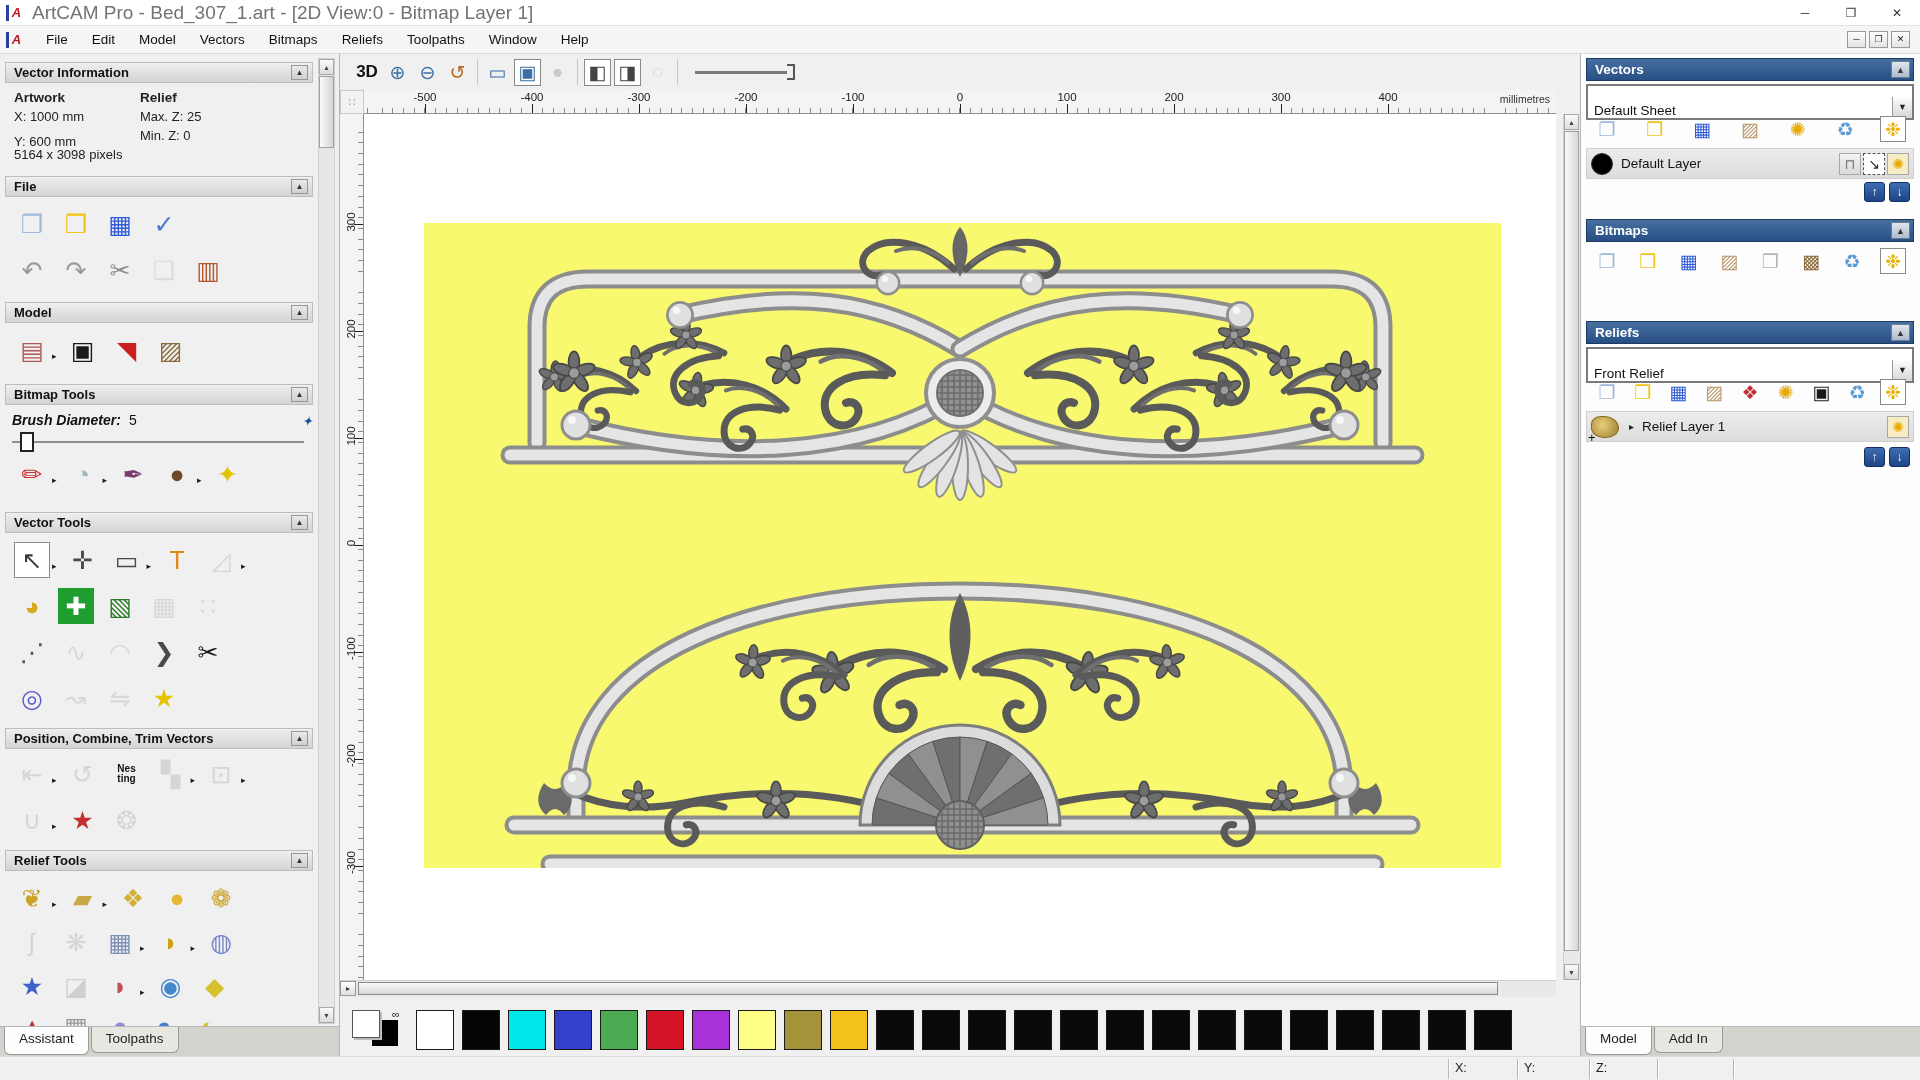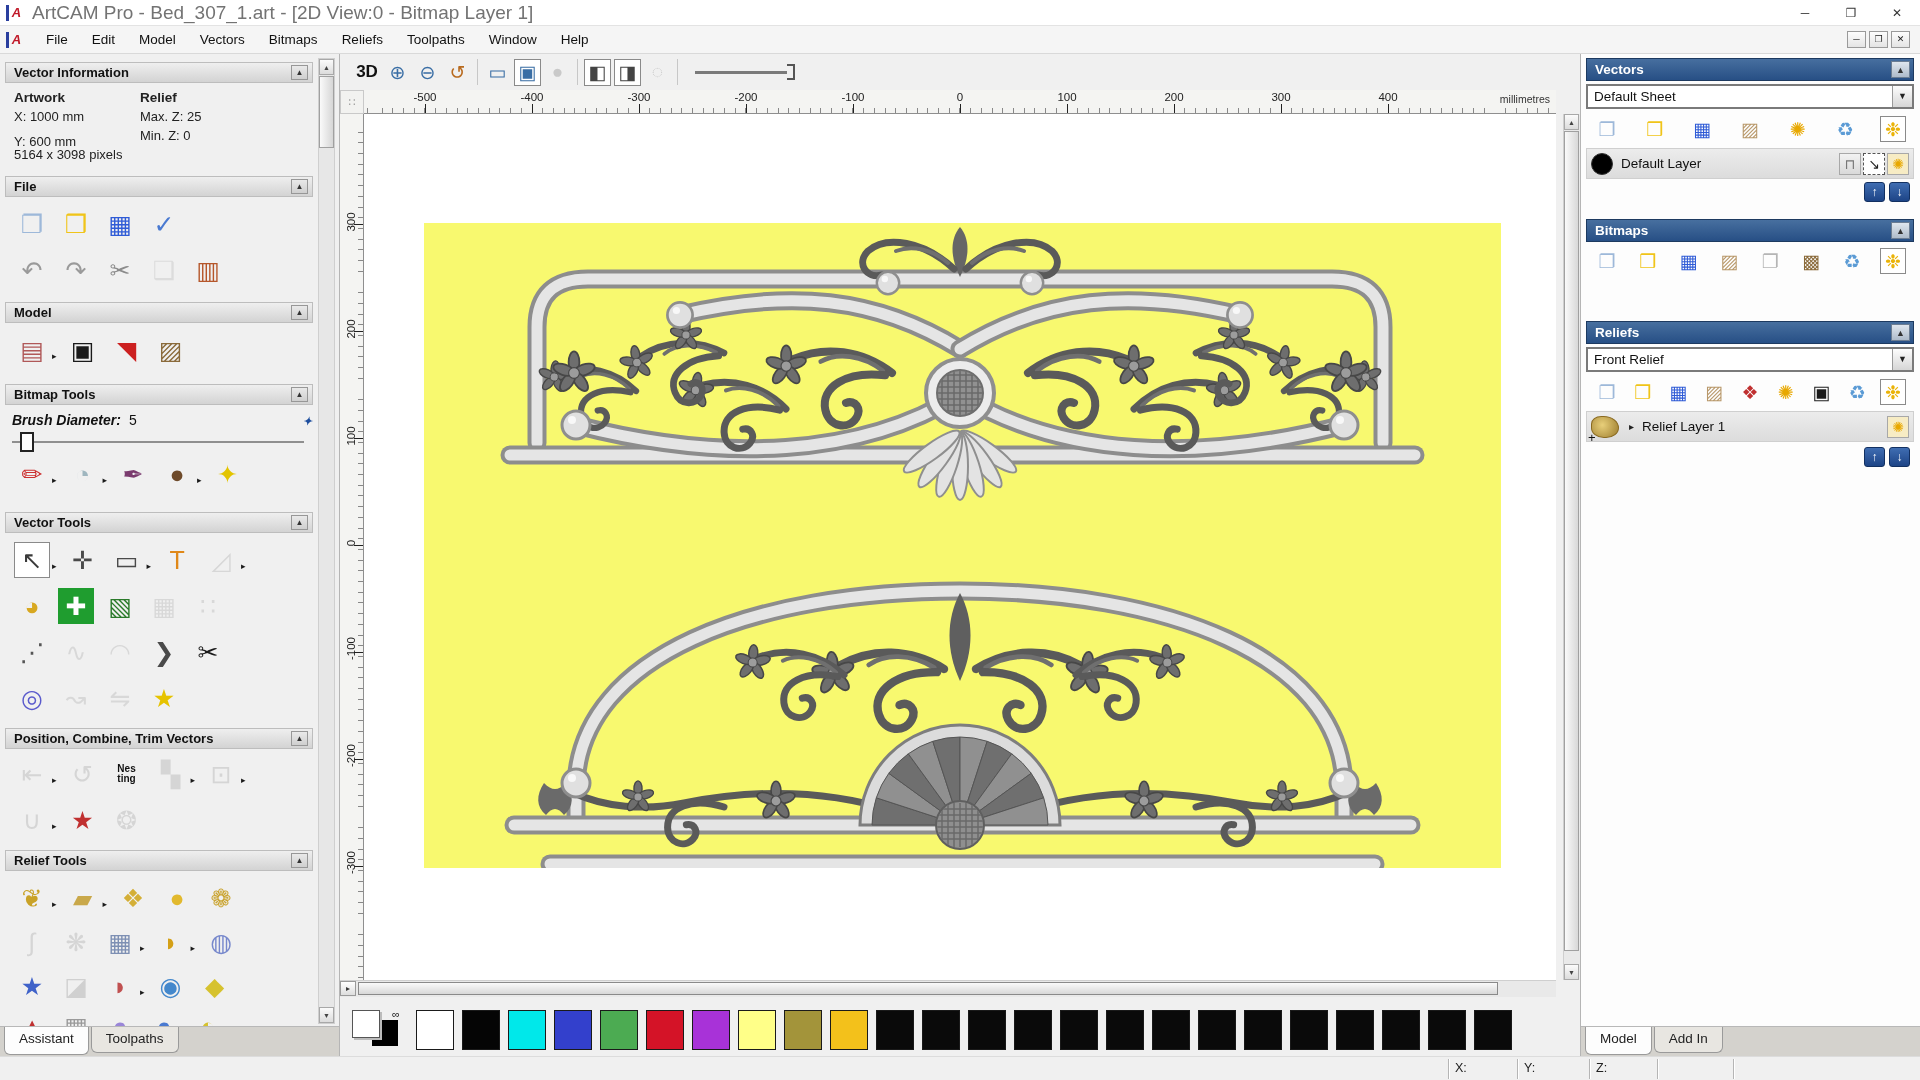--- a/index.html
+++ b/index.html
@@ -94,22 +94,22 @@
   #fgbg .link{position:absolute;left:42px;top:0px;font-size:11px;color:#222;}
   .swatch{width:38px;height:40px;border:1px solid #1a1a1a;margin-right:8px;}
   
   #rightpanel{position:absolute;left:1580px;top:54px;width:340px;height:1002px;background:#fdfdfd;
     border-left:1px solid #b5b5b5;overflow:hidden;}
   .bhdr{position:absolute;left:5px;width:328px;height:23px;background:linear-gradient(#476f9f,#274f85);
     color:#fff;font-weight:bold;font-size:13.5px;display:flex;align-items:center;justify-content:space-between;
     padding:0 3px 0 8px;border:1px solid #1d3a60;}
   .bhdr .collapse{width:19px;height:17px;background:linear-gradient(#dfe6ee,#aebbca);border:1px solid #6b7d93;
     color:#333;font-size:9px;line-height:16px;text-align:center;}
-  .combo{position:absolute;left:5px;width:328px;height:25px;background:#fff;border:2px solid #7a7a7a;
-    display:flex;align-items:center;font-size:13.5px;color:#111;padding-left:6px;}
+  .combo{position:absolute;left:5px;width:328px;height:36px;background:#fff;border:2px solid #7a7a7a;
+    display:flex;align-items:flex-end;font-size:13.5px;color:#111;padding-left:6px;}
   .combo .cbtn{margin-left:auto;width:20px;height:21px;background:linear-gradient(#fdfdfd,#d6d6d6);
     border-left:1px solid #9a9a9a;font-size:9px;line-height:20px;text-align:center;color:#222;}
   .ptools{position:absolute;left:5px;width:328px;height:30px;display:flex;align-items:center;justify-content:space-between;padding:0 8px;}
   .ptool{width:26px;height:26px;display:flex;align-items:center;justify-content:center;font-size:19px;}
   .ptool.sel{background:#fff;border:1px solid #8a8a8a;}
   .layerrow{position:absolute;left:5px;width:328px;height:31px;background:linear-gradient(#ececec,#dcdcdc);
     border:1px solid #cfcfcf;display:flex;align-items:center;font-size:13.5px;color:#111;padding:0 4px;}
   .layerrow .lname{margin-left:8px;}
   .layerrow .rbtns{margin-left:auto;display:flex;gap:2px;}
   .lbtn{width:22px;height:22px;display:flex;align-items:center;justify-content:center;font-size:14px;

